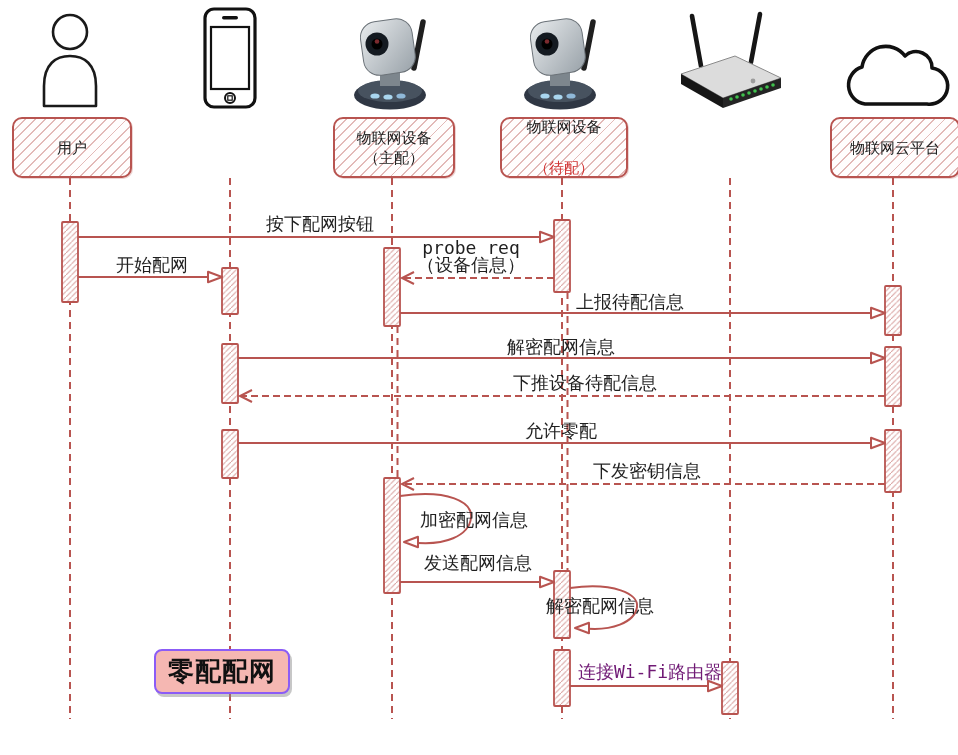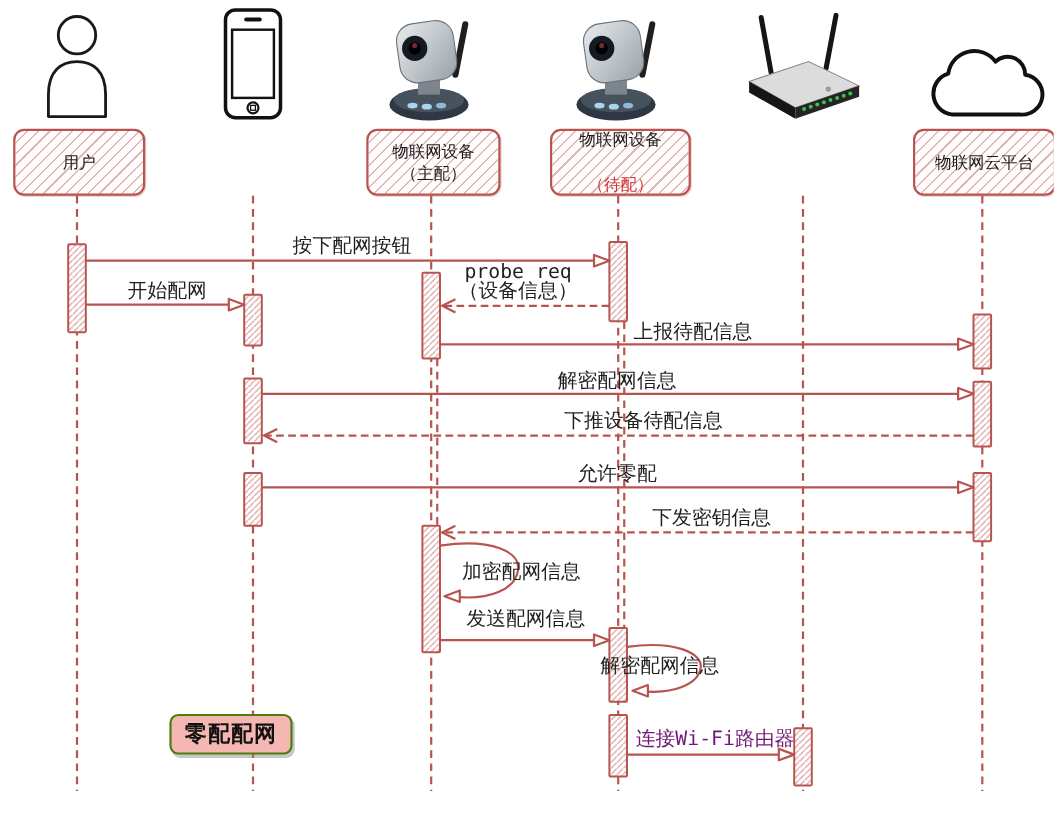--- a/index.html
+++ b/index.html
@@ -9,22 +9,22 @@
   .icon{position:absolute;}
   .pbox{position:absolute;top:117px;height:57px;border:2px solid #b85450;border-radius:10px;
         background-color:#fffdfd;
         background-image:repeating-linear-gradient(135deg, rgba(184,84,80,0.40) 0 1.4px, rgba(255,255,255,0) 1.4px 7.2px);
         display:flex;flex-direction:column;align-items:center;justify-content:center;
         font-size:15px;line-height:20px;color:#1a1a1a;box-shadow:1px 1px 0 rgba(184,84,80,0.25);}
   .pbox .red{color:#d23434;margin-top:21px;}
   .msg-label{position:absolute;transform:translateX(-50%);white-space:nowrap;text-align:center;
              font-size:18px;line-height:17px;color:#1f1f1f;}
   .msg-label.red{color:#701a75;}
-  .badge{position:absolute;left:154px;top:649px;padding:3px 12px;border:2px solid #4d7c0f;border-radius:8px;
-         background:#f5b7b2;color:#111;font-size:20px;font-weight:bold;letter-spacing:1px;
+  .badge{position:absolute;left:154px;top:649px;padding:3px 12px;border:2px solid #8b5cf6;border-radius:8px;
+         background:#f5b7b2;color:#111;font-size:26px;font-weight:bold;letter-spacing:1px;
          box-shadow:2px 3px 0 rgba(130,130,130,0.45);}
 </style>
 </head>
 <body>
 
 <div class="stage">
 
   <svg class="overlay" width="958" height="755" viewBox="0 0 958 755">
     <defs>
       <pattern id="hatch" width="5.5" height="5.5" patternUnits="userSpaceOnUse">

